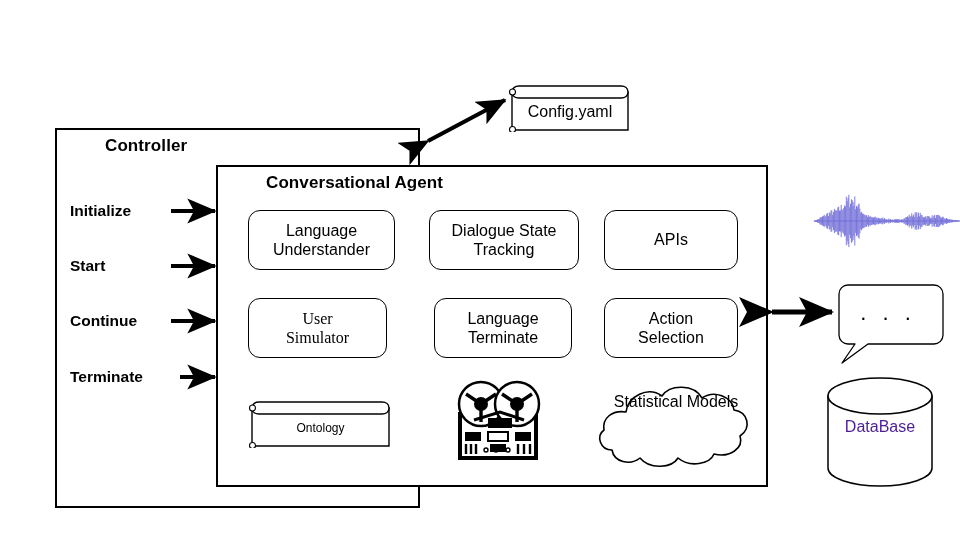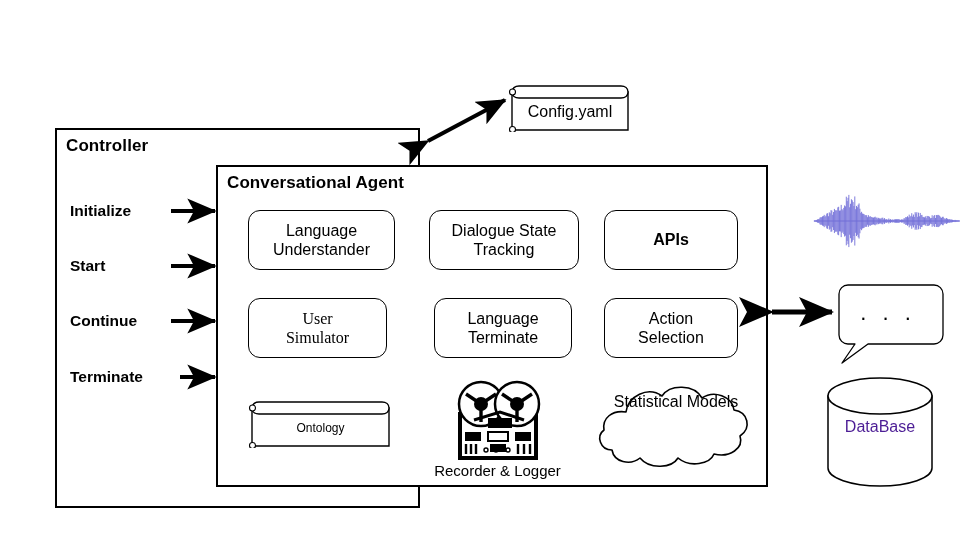--- a/index.html
+++ b/index.html
@@ -17,20 +17,21 @@
   #controller-frame{left:55px;top:128px;width:365px;height:380px;}
   #agent-frame{left:216px;top:165px;width:552px;height:322px;background:#fff;}
 
   .frame-title{
     position:absolute;
     font-weight:bold;
     font-size:17px;
     color:#000;
     letter-spacing:.1px;
     white-space:nowrap;
+    margin-left:39px;
   }
   #controller-title{left:66px;top:136px;}
   #agent-title{left:227px;top:173px;}
 
   
   .cmd-label{
     position:absolute;
     font-weight:bold;
     font-size:15.5px;
     color:#000;
@@ -124,21 +125,21 @@
     </div>
   </div>
 
   <div class="node" style="left:429px;top:210px;width:150px;height:60px;">
     <div>
       <span>Dialogue State</span>
       <span>Tracking</span>
     </div>
   </div>
 
-  <div class="node" style="left:604px;top:210px;width:134px;height:60px;font-weight:bold;">
+  <div class="node" style="left:604px;top:210px;width:134px;height:60px;">
     <div>
       <span>APIs</span>
     </div>
   </div>
 
   <div class="node" style="left:248px;top:298px;width:139px;height:60px;font-family:Liberation Serif, serif;">
     <div>
       <span>User</span>
       <span>Simulator</span>
     </div>
@@ -187,21 +188,20 @@
       <rect x="63" y="52" width="16" height="9" fill="#000"></rect>
       <rect x="36" y="52" width="20" height="9" fill="#fff" stroke="#000" stroke-width="2"></rect>
       <path d="M14,64 L14,74 M19,64 L19,74 M24,64 L24,74" stroke="#000" stroke-width="2.4"></path>
       <rect x="38" y="64" width="16" height="8" fill="#000"></rect>
       <path d="M66,64 L66,74 M72,64 L72,74 M78,64 L78,74" stroke="#000" stroke-width="2.4"></path>
       <circle cx="34" cy="70" r="2" fill="none" stroke="#000" stroke-width="1.4"></circle>
       <circle cx="44" cy="70" r="2" fill="none" stroke="#000" stroke-width="1.4"></circle>
       <circle cx="56" cy="70" r="2" fill="none" stroke="#000" stroke-width="1.4"></circle>
     </svg>
   </div>
-  <div id="recorder-caption">Recorder &amp; Logger</div>
 
   <div id="cloud-wrap">
     <svg width="160" height="92" viewBox="0 0 160 92">
       <path d="M30,34
                C16,32 6,40 8,52
                C0,58 4,72 16,72
                C18,84 34,88 44,80
                C54,92 76,90 82,80
                C94,90 114,86 118,76
                C134,80 148,70 144,58

